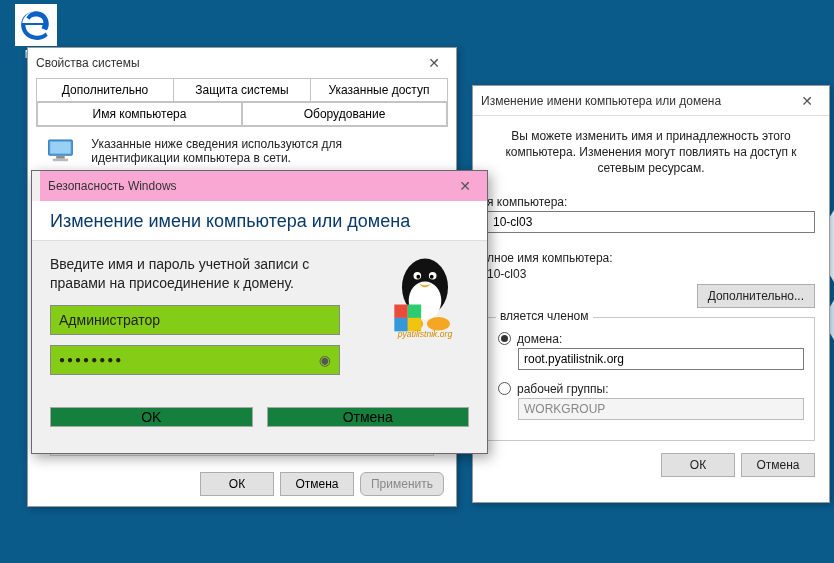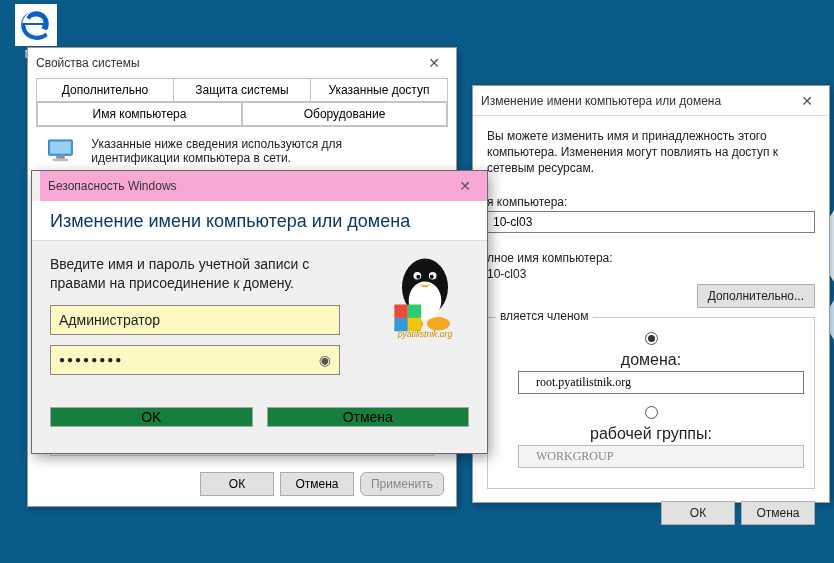--- a/index.html
+++ b/index.html
@@ -33,41 +33,41 @@
   .sysdesc { display: inline-block; width: 310px; vertical-align: top; }
   #sysprops .btnrow { position: absolute; bottom: 10px; right: 12px; display: flex; gap: 6px; }
   .wbtn { min-width: 74px; padding: 4px 10px; font-size: 12px; background: #e1e1e1; border: 1px solid #adadad; cursor: pointer; text-align: center; }
   .wbtn.disabled { color: #888; border-radius: 6px; }
   #sysprops .innerframe { position: absolute; left: 22px; right: 22px; bottom: 50px; height: 28px; border: 1px solid #d0d0d0; }
 
   
   #namechange { top: 85px; left: 472px; width: 358px; height: 418px; }
   #namechange .titlebar { background: #fff; border-bottom: 1px solid #ddd; }
   #namechange .body { padding: 12px 14px 10px 14px; font-size: 12px; color: #222; }
-  .infotxt { line-height: 1.35; margin-bottom: 2px; }
+  .infotxt { line-height: 1.35; margin-bottom: 2px; text-align: center; }
   .fldlabel { font-size: 12px; margin-top: 18px; margin-bottom: 2px; }
   .txtinput { width: 100%; border: 1px solid #7a7a7a; padding: 3px 5px; font-size: 12px; }
   .morebtn-row { text-align: right; margin-top: 8px; }
   .groupbox { border: 1px solid #c8c8c8; margin-top: 14px; padding: 10px 10px 12px 10px; position: relative; }
   .groupbox .legend { position: absolute; top: -9px; left: 8px; background: #fff; padding: 0 4px; font-size: 12px; }
-  .radio-row { display: flex; align-items: center; gap: 6px; margin: 4px 0 2px 0; font-size: 16px; flex-direction: column; }
+  .radio-row { display: flex; align-items: center; gap: 6px; margin: 4px 0 2px 0; font-size: 12px; }
   .radio { width: 13px; height: 13px; border: 1px solid #555; border-radius: 50%; display: inline-flex; align-items: center; justify-content: center; }
   .radio.sel::after { content: ""; width: 7px; height: 7px; background: #333; border-radius: 50%; }
-  .subinput { margin-left: 20px; width: calc(100% - 20px); border: 1px solid #7a7a7a; padding: 3px 17px; font-size: 12px; margin-bottom: 8px; font-family: Liberation Serif, serif; }
+  .subinput { margin-left: 20px; width: calc(100% - 20px); border: 1px solid #7a7a7a; padding: 3px 5px; font-size: 12px; margin-bottom: 8px; }
   .subinput.disabled { color: #888; background: #f4f4f4; border-color: #bbb; }
   #namechange .btnrow { display: flex; justify-content: flex-end; gap: 6px; margin-top: 12px; }
 
   
   #secdlg { top: 170px; left: 31px; width: 457px; height: 284px; z-index: 10; background: #f0f0f0; border: 1px solid #6a6a6a; box-shadow: 3px 4px 12px rgba(0,0,0,.35); }
   #secdlg .titlebar { background: #f9a8d4; margin-left: 8px; }
   #secdlg .hdr { font-size: 18px; color: #0a3a6a; padding: 10px 18px 8px 18px; background: #fff; border-bottom: 1px solid #ddd; }
   #secdlg .body { padding: 14px 18px 12px 18px; font-size: 14px; color: #222; position: relative; }
   #secdlg .prompt { width: 300px; line-height: 1.35; margin-bottom: 12px; }
   #secdlg .credinputs { width: 290px; }
-  .credinput { width: 100%; border: 1px solid #888; padding: 6px 8px; font-size: 14px; margin-bottom: 10px; background: #fef9c3; display: flex; align-items: center; }
+  .credinput { width: 100%; border: 1px solid #888; padding: 6px 8px; font-size: 14px; margin-bottom: 10px; background: #84cc16; display: flex; align-items: center; }
   .credinput .eye { margin-left: auto; color: #555; }
   #secdlg .mascot { position: absolute; right: 14px; top: 6px; width: 96px; height: 92px; }
   #secdlg .btnrow { display: flex; gap: 0; margin: 10px 18px 14px 18px; }
   #secdlg .bigbtn { flex: 1; padding: 1px 0; font-size: 14px; text-align: center; background: #15803d; border: 1px solid #a7a7a7; cursor: pointer; }
   #secdlg .bigbtn:first-child { margin-right: 14px; }
 
   .tux svg { width: 96px; height: 92px; }
 </style>
 </head>
 <body>

